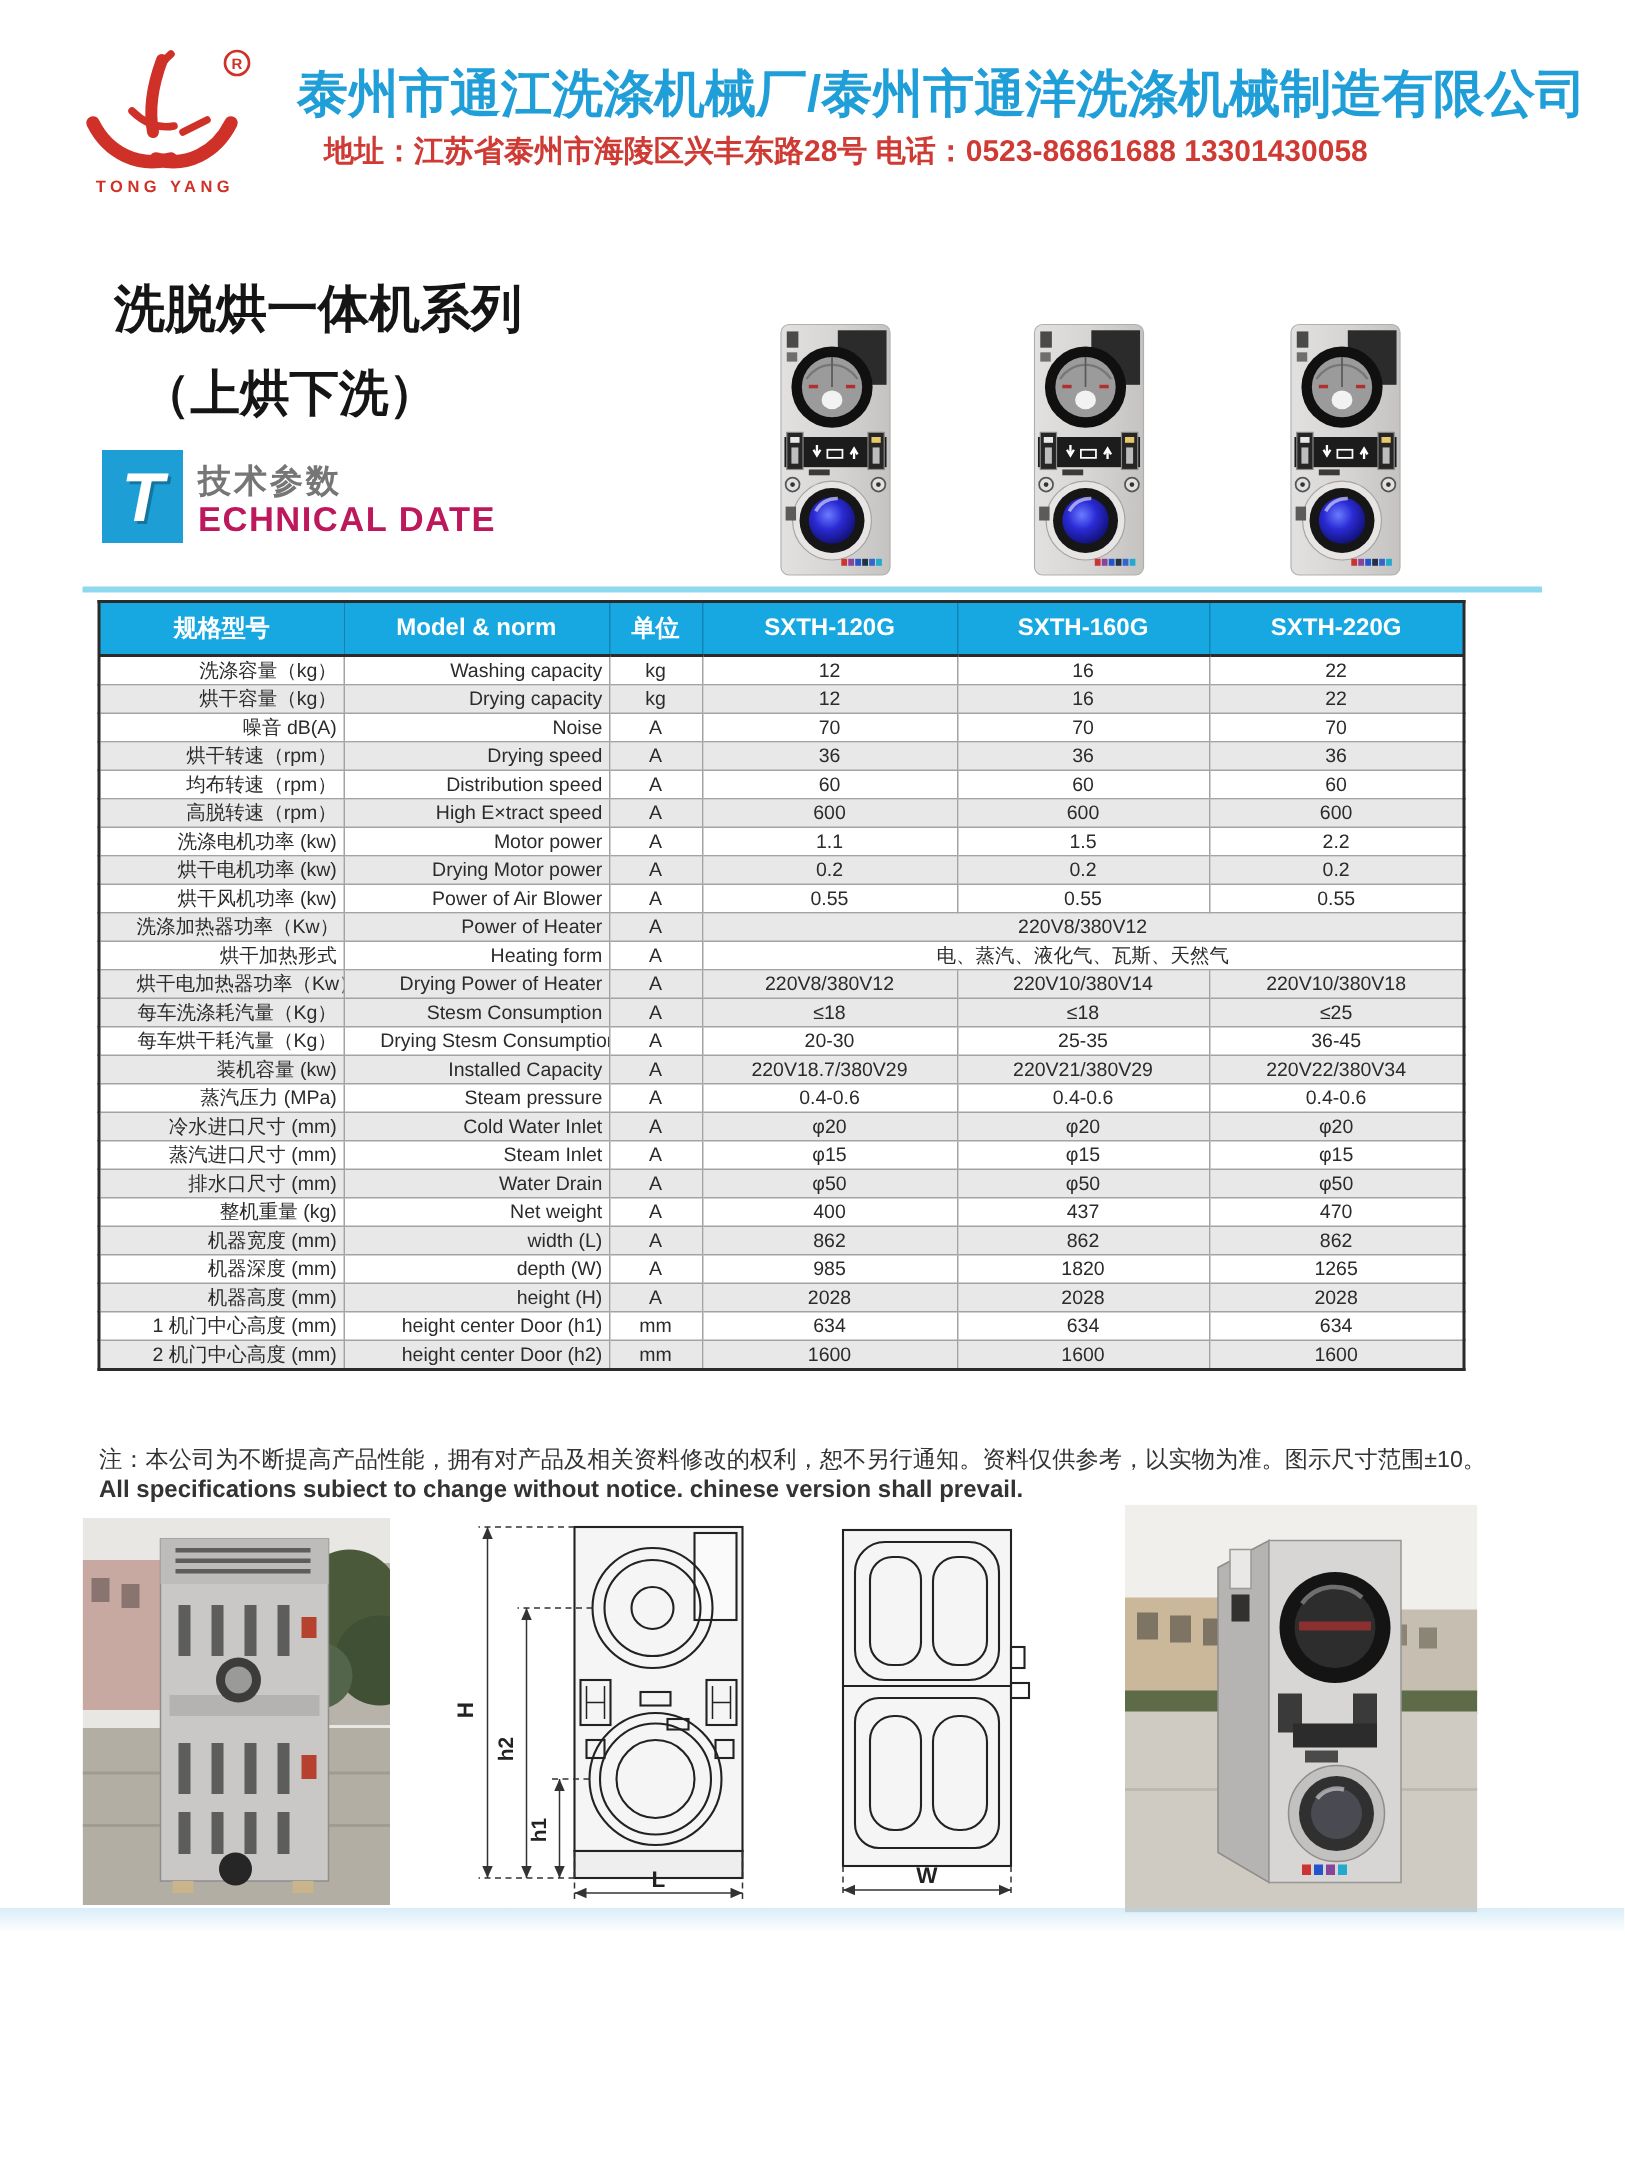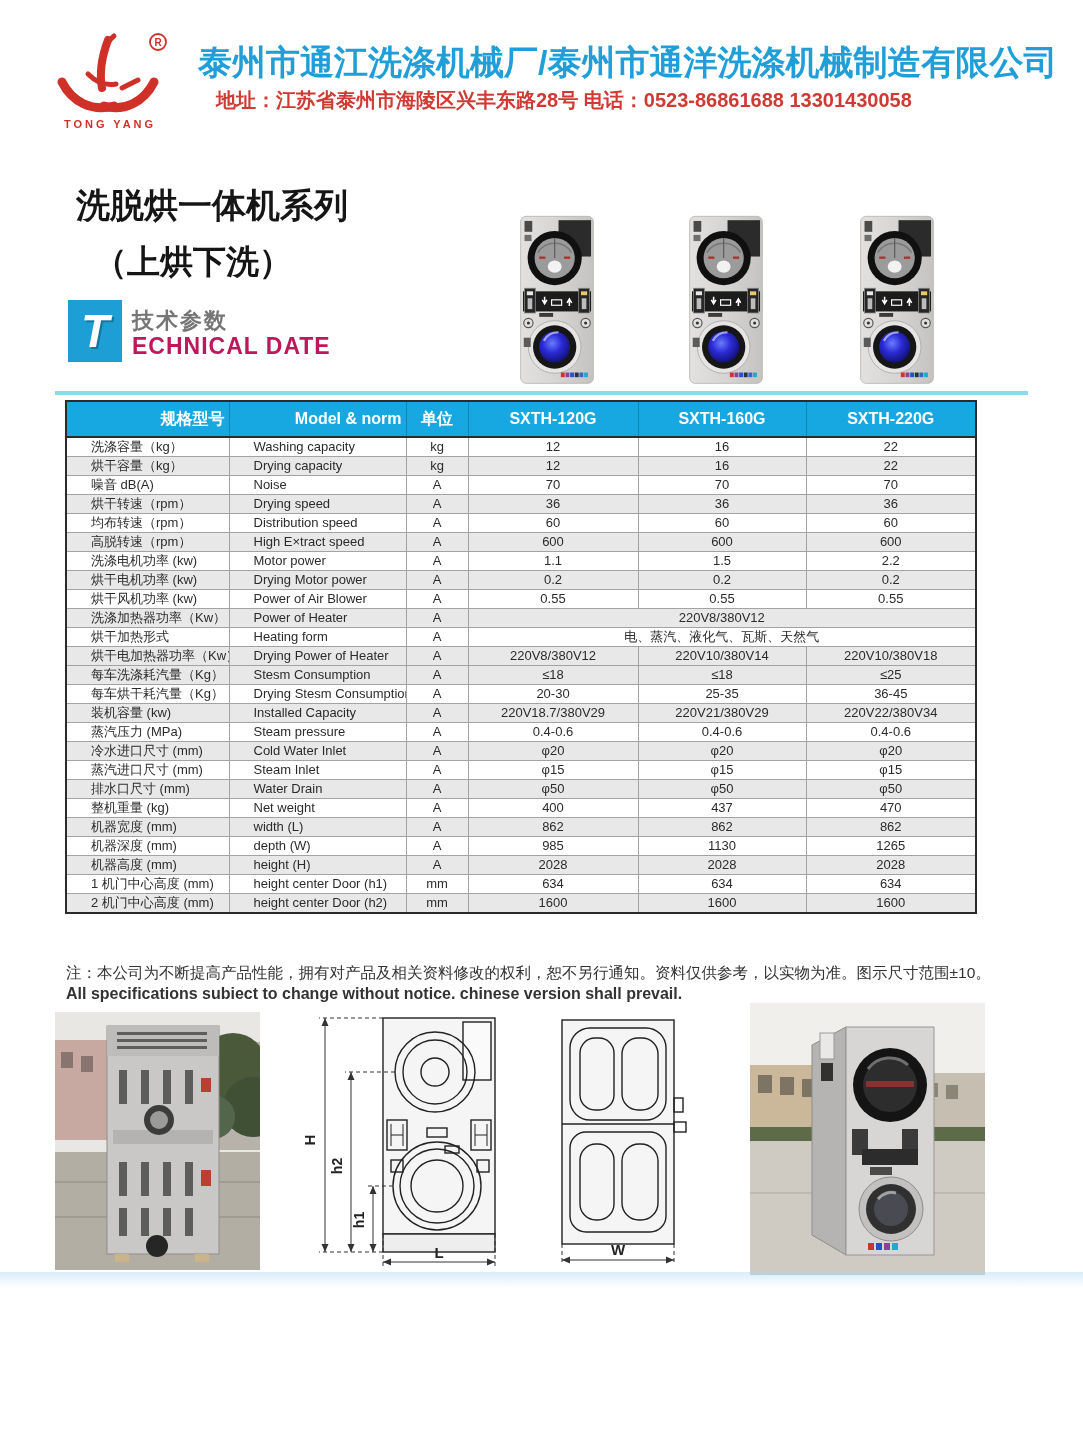--- a/index.html
+++ b/index.html
@@ -29,25 +29,25 @@
   
   .table-accent{left:55px;top:391px;width:973px;height:4px;background:#8fd9f0;}
   .bottom-wash{left:0;top:1272px;width:1083px;height:16px;
      background:linear-gradient(180deg,rgba(170,215,240,.45),rgba(235,245,250,0));}
 
   
   .spec-table{position:absolute;left:65px;top:400px;width:910px;border-collapse:collapse;
               table-layout:fixed;border:2px solid #2b2b2b;}
   .spec-table th{background:#18a8e1;color:#ffffff;font-size:16px;font-weight:700;height:34px;
                  border:1px solid #0f85b5;border-bottom:2px solid #2b2b2b;text-align:center;padding:0 4px;}
-  .spec-table th.c0,.spec-table th.c1{text-align:right;}
+  .spec-table th.c0,.spec-table th.c1{text-align:center;}
   .spec-table td{font-size:13px;color:#2b2b2b;height:18px;line-height:1.05;
                  border:1px solid #a3a3a3;text-align:center;padding:0 4px;
                  white-space:nowrap;overflow:hidden;}
-  .spec-table td.c0,.spec-table td.c1{text-align:left;padding-left:24px;}
+  .spec-table td.c0,.spec-table td.c1{text-align:right;padding-left:24px;}
   .spec-table tr.alt td{background:#e8e8e8;}
 
   
   .note1{left:66px;top:963px;font-size:15.5px;color:#333333;}
   .note2{left:66px;top:985px;font-size:16px;color:#333333;font-weight:bold;}
 
   
   .fig{overflow:hidden;}
   .fig-photo-back{left:55px;top:1012px;width:205px;height:258px;}
   .fig-draw-front{left:295px;top:1008px;width:215px;height:265px;}
@@ -342,21 +342,21 @@
           <td class="c2">A</td>
           <td>862</td>
           <td>862</td>
           <td>862</td>
         </tr>
         <tr>
           <td class="c0">机器深度 (mm)</td>
           <td class="c1">depth (W)</td>
           <td class="c2">A</td>
           <td>985</td>
-          <td>1130</td>
+          <td>1820</td>
           <td>1265</td>
         </tr>
         <tr class="alt">
           <td class="c0">机器高度 (mm)</td>
           <td class="c1">height (H)</td>
           <td class="c2">A</td>
           <td>2028</td>
           <td>2028</td>
           <td>2028</td>
         </tr>

